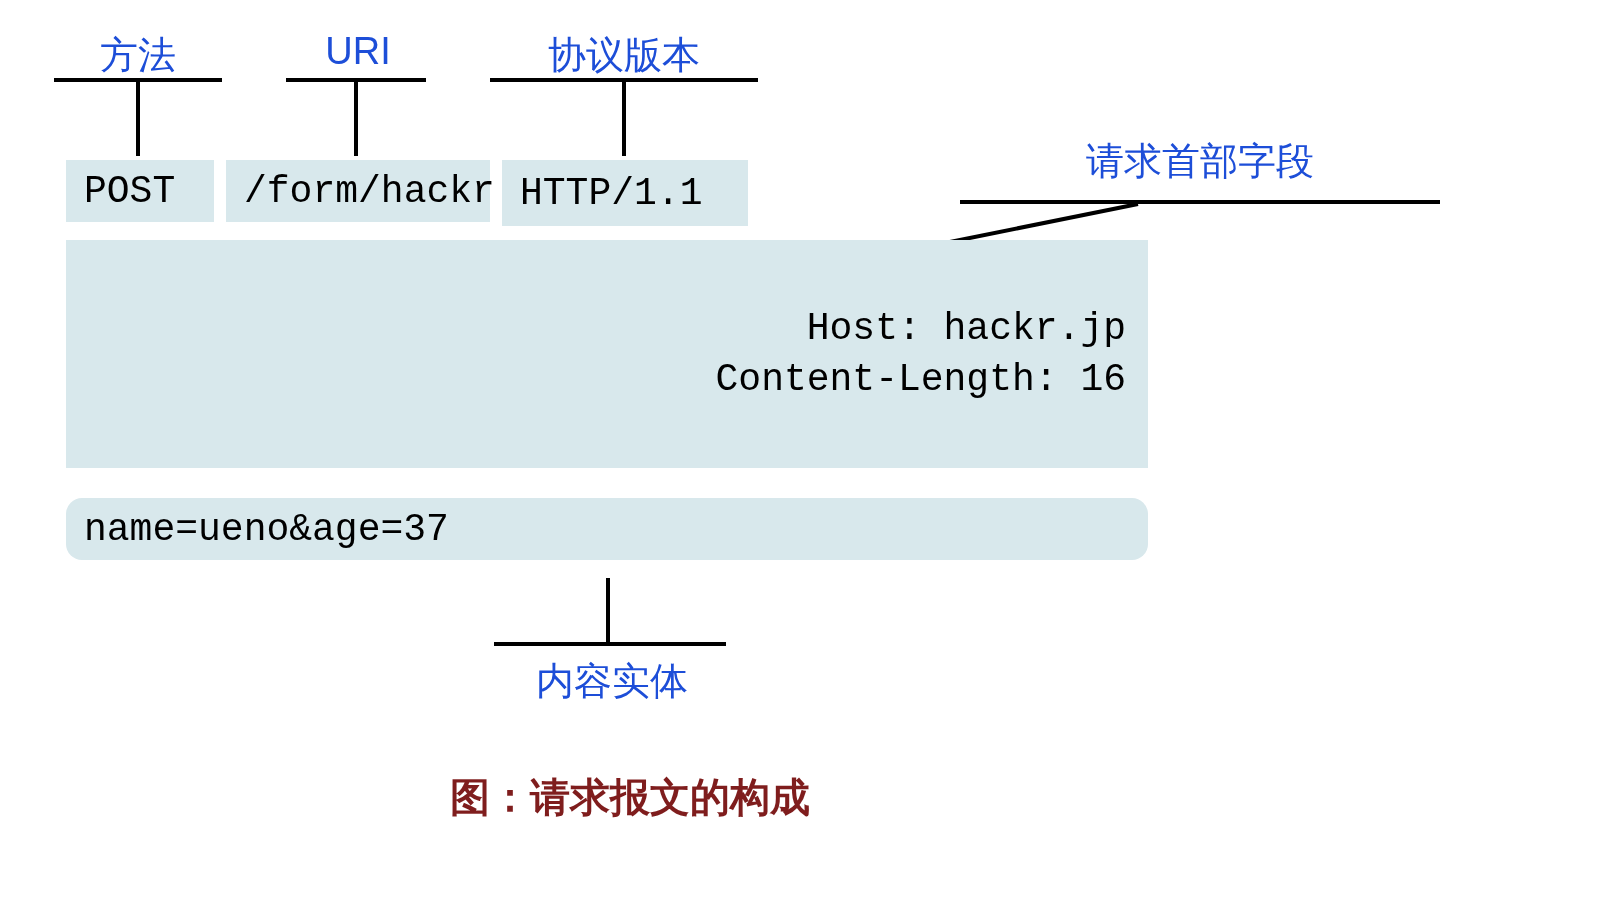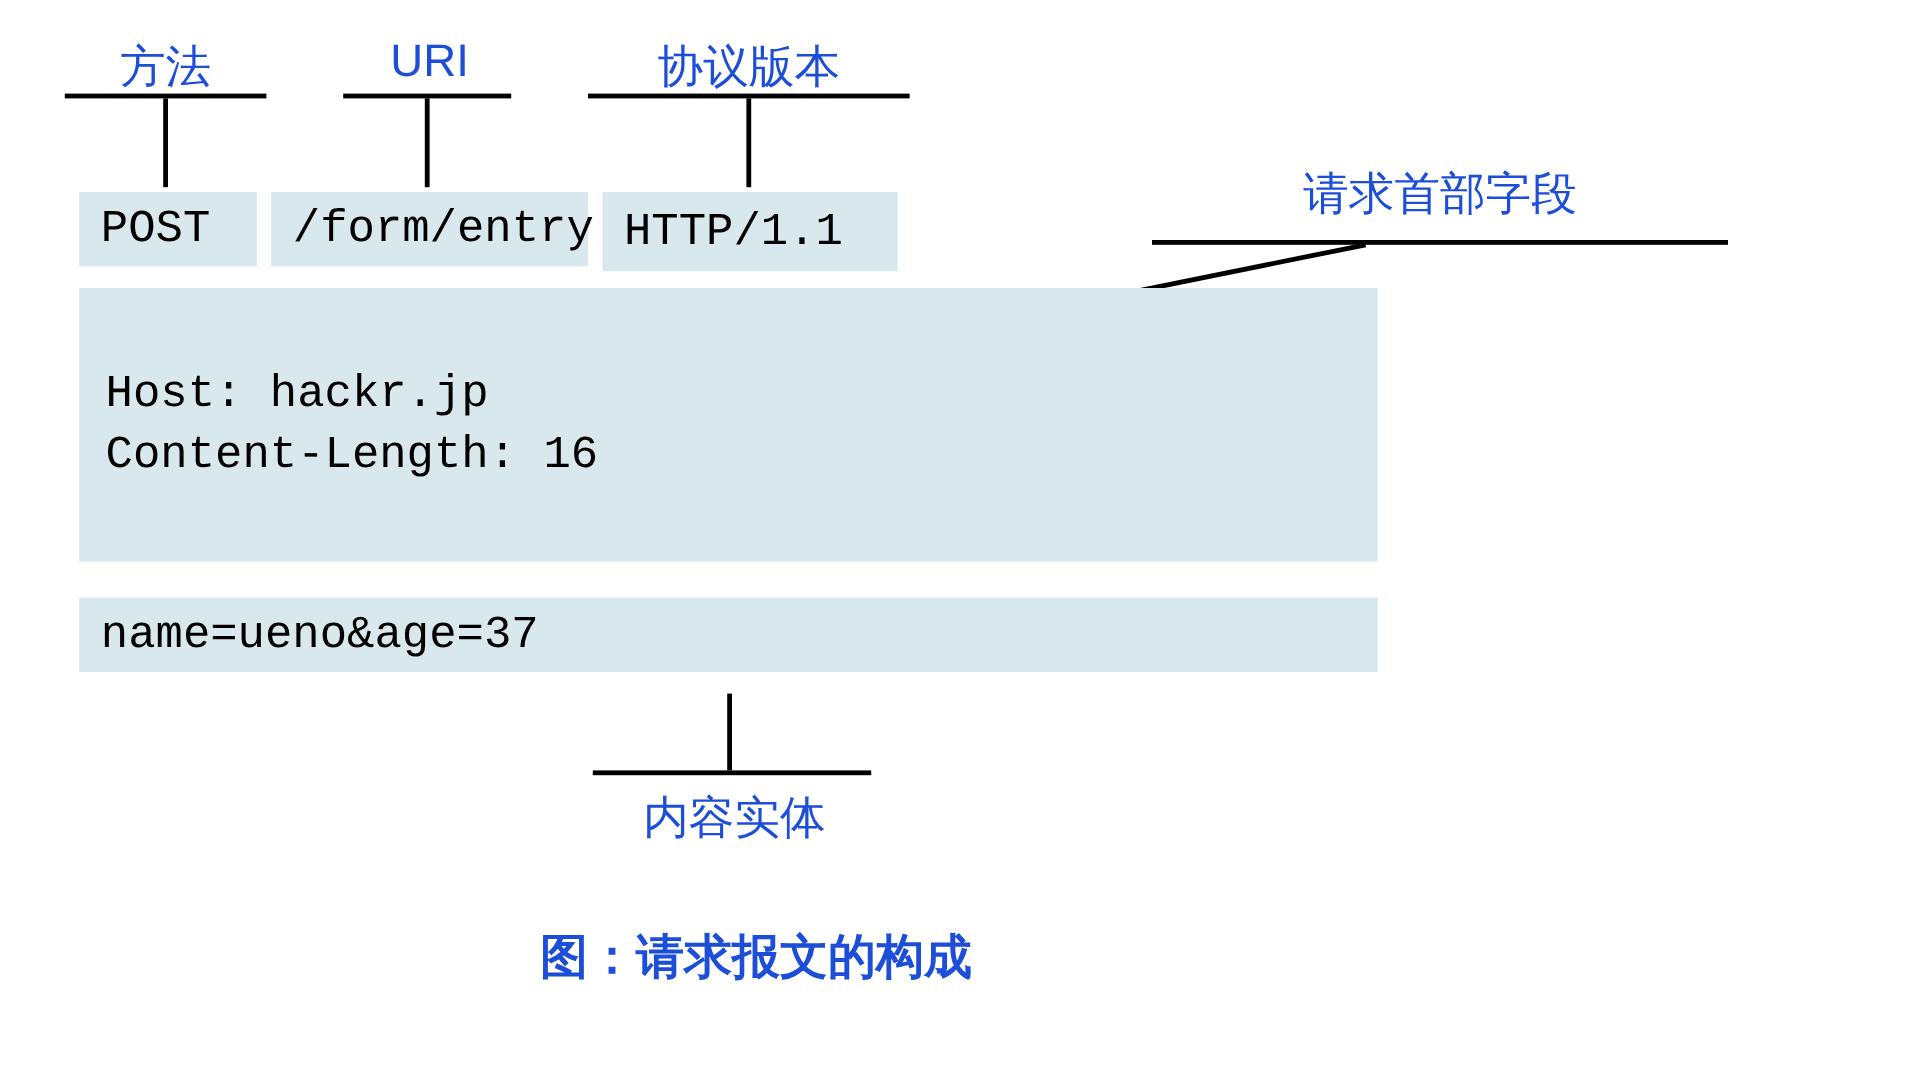--- a/index.html
+++ b/index.html
@@ -37,30 +37,30 @@
       background: #d8e8ec;
       font-family: "Courier New", monospace;
       font-size: 38px;
       color: #000;
       padding: 4px 18px;
       display: flex;
       align-items: center;
     }
     .headers-block {
       flex-direction: column;
-      align-items: flex-start;
+      align-items: flex-end;
       justify-content: center;
       line-height: 1.35;
       padding: 4px 22px;
     }
     .caption {
       position: absolute;
       font-size: 40px;
       font-weight: bold;
-      color: #1d4ed8;
+      color: #7f1d1d;
       text-align: center;
       white-space: nowrap;
     }
     .arrow-svg {
       position: absolute;
     }
   </style>
 </head>
 <body>
 
@@ -70,34 +70,34 @@
 
 <div class="label" style="left:298px; top:30px; width:120px;">URI</div>
 <div class="hline" style="left:286px; top:78px; width:140px;"></div>
 <div class="vline" style="left:354px; top:82px; height:74px;"></div>
 
 <div class="label" style="left:524px; top:30px; width:200px;">协议版本</div>
 <div class="hline" style="left:490px; top:78px; width:268px;"></div>
 <div class="vline" style="left:622px; top:82px; height:74px;"></div>
 
 <div class="block" style="left:66px; top:160px; width:148px; height:62px;">POST</div>
-<div class="block" style="left:226px; top:160px; width:264px; height:62px;">/form/entry</div>
+<div class="block" style="left:226px; top:160px; width:264px; height:62px;">/form/hackr</div>
 <div class="block" style="left:502px; top:160px; width:246px; height:66px;">HTTP/1.1</div>
 
 <div class="label" style="left:1060px; top:136px; width:280px;">请求首部字段</div>
 <div class="hline" style="left:960px; top:200px; width:480px;"></div>
 
 <svg class="arrow-svg" style="left:938px; top:202px; width:204px; height:50px;">
   <line x1="200" y1="2" x2="2" y2="42" stroke="#000" stroke-width="4"></line>
 </svg>
 
 <div class="block headers-block" style="left:66px; top:240px; width:1082px; height:228px;">
   <div>Host: hackr.jp</div>
   <div>Content-Length: 16</div>
 </div>
 
-<div class="block" style="left:66px; top:498px; width:1082px; height:62px;">name=ueno&amp;age=37</div>
+<div class="block" style="left:66px; top:498px; width:1082px; height:62px;border-radius:16px;">name=ueno&amp;age=37</div>
 
 <div class="vline" style="left:606px; top:578px; height:64px;"></div>
 <div class="hline" style="left:494px; top:642px; width:232px;"></div>
 <div class="label" style="left:528px; top:656px; width:168px;">内容实体</div>
 
 <div class="caption" style="left:420px; top:770px; width:420px;">图：请求报文的构成</div>
 
 </body></html>

